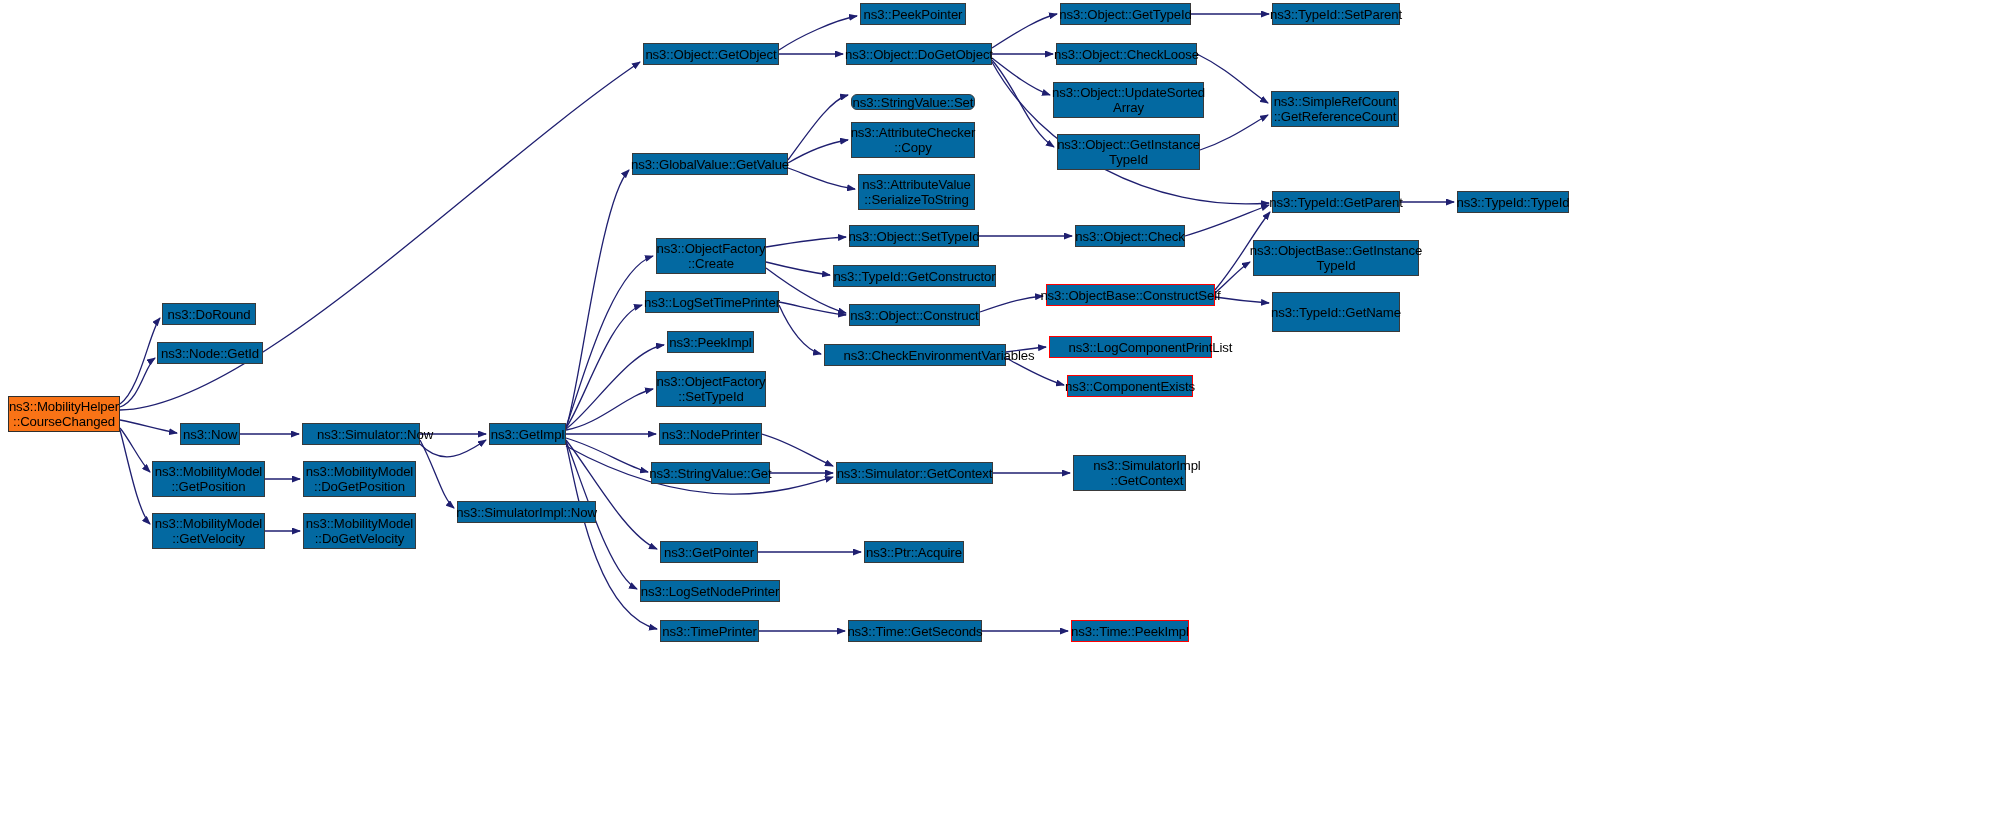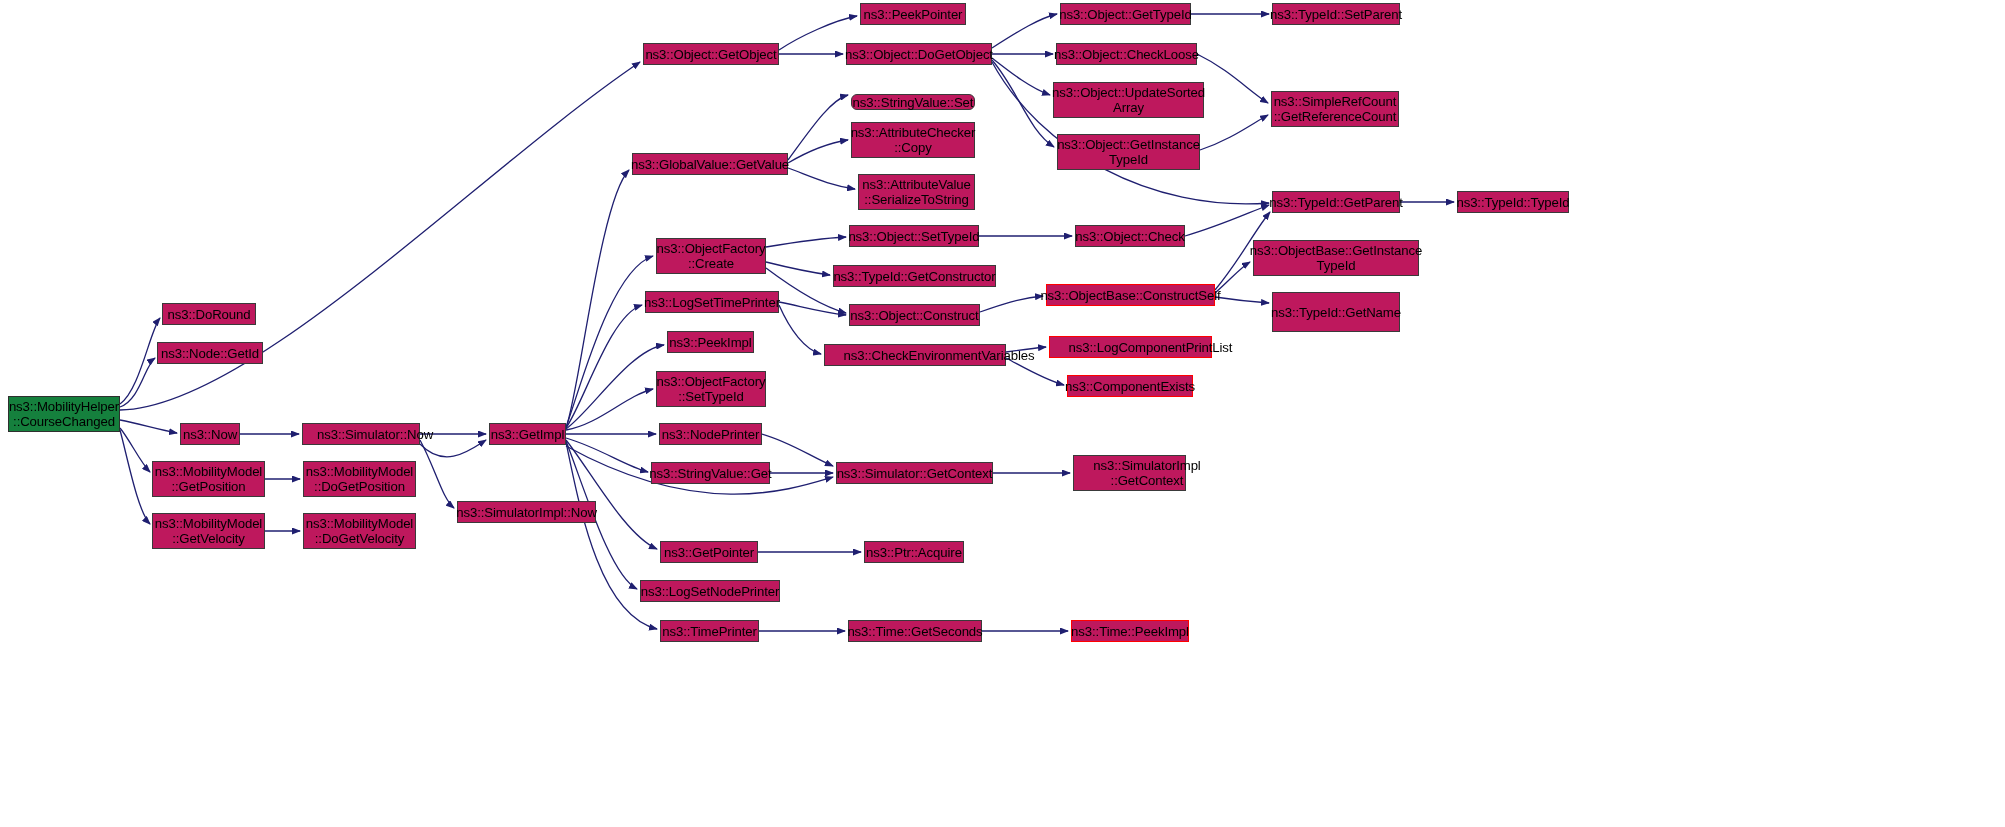--- a/index.html
+++ b/index.html
@@ -3,33 +3,33 @@
 <meta charset="utf-8">
 <style>
   html,body{margin:0;padding:0;background:#ffffff;}
   body{font-family:"Liberation Sans",sans-serif;}
   #graph{position:relative;width:2005px;height:827px;background:#ffffff;overflow:hidden;}
   svg#edges{position:absolute;left:0;top:0;width:2005px;height:827px;pointer-events:none;}
   .node{
     position:absolute;
     box-sizing:border-box;
     border:1px solid #3a3a3a;
-    background:#be185d;
+    background:#0369a1;
     color:#000000;
     font-size:13.2px;
     line-height:15px;
     display:flex;
     align-items:center;
     justify-content:center;
     text-align:center;
     white-space:pre-line;
     letter-spacing:-0.1px;
     cursor:pointer;
   }
-  .node.root{background:#15803d;border-color:#2f2f2f;}
+  .node.root{background:#f97316;border-color:#2f2f2f;}
   .node.red{border:1px solid #ff0000;}
 </style>
 </head>
 <body>
 
 <div id="graph">
   <svg id="edges" xmlns="http://www.w3.org/2000/svg">
     <defs>
       <marker id="arrow" markerWidth="9" markerHeight="7" refX="8" refY="3.5" orient="auto" markerUnits="userSpaceOnUse">
         <path d="M0,0 L9,3.5 L0,7 z" fill="#1f1f70"></path>

